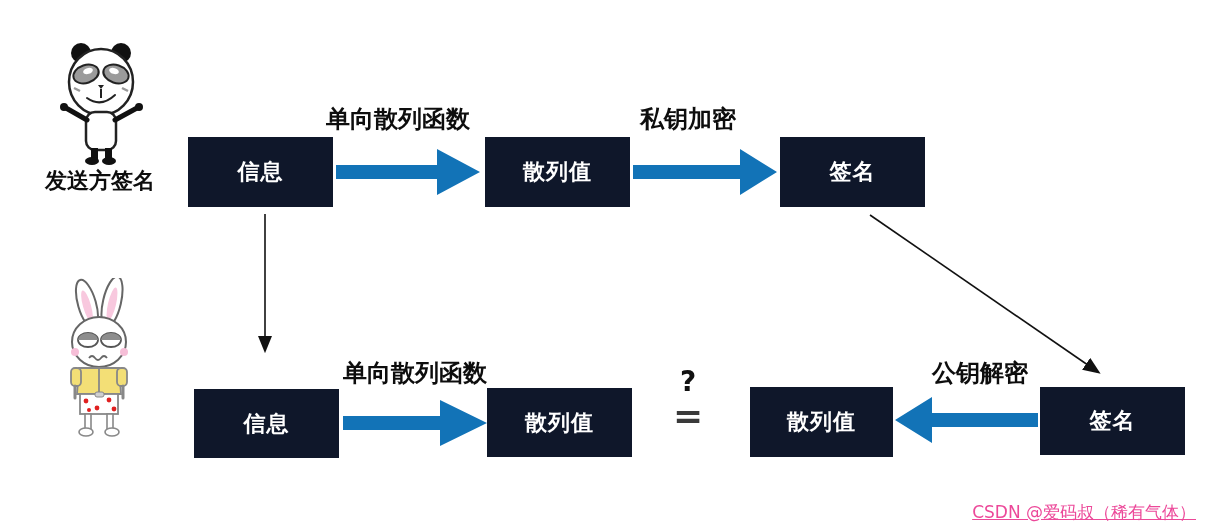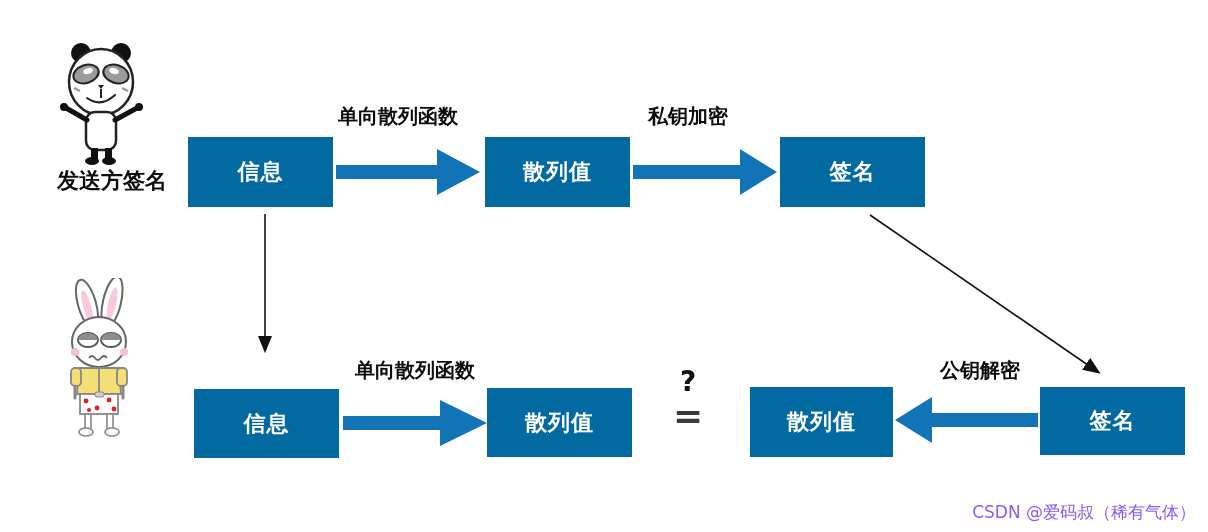--- a/index.html
+++ b/index.html
@@ -2,39 +2,39 @@
 <html><head>
 <meta charset="utf-8">
 <style>
   html,body{margin:0;padding:0;background:#ffffff;}
   .canvas{
     position:relative;width:1208px;height:532px;background:#ffffff;overflow:hidden;
     font-family:"DejaVu Sans","Liberation Sans",sans-serif;
   }
   .node{
     position:absolute;display:flex;align-items:center;justify-content:center;
-    background:#0369a1;color:#ffffff;font-weight:bold;font-size:22px;
+    background:#0f172a;color:#ffffff;font-weight:bold;font-size:22px;
     letter-spacing:1px;
   }
   .flow-label{
     position:absolute;transform:translateX(-50%);
-    color:#0d0d0d;font-weight:bold;font-size:20px;white-space:nowrap;
+    color:#0d0d0d;font-weight:bold;font-size:24px;white-space:nowrap;
   }
   .actor-label{
     position:absolute;transform:translateX(-50%);
     color:#0d0d0d;font-weight:bold;font-size:22px;white-space:nowrap;
   }
   .svg-layer{position:absolute;left:0;top:0;pointer-events:none;}
   .illustration{position:absolute;}
   .compare{position:absolute;text-align:center;line-height:1;}
   .compare .q{font-size:28px;font-weight:bold;color:#111111;display:block;}
   .compare .eq{font-size:36px;font-weight:bold;color:#3a3a3a;display:block;margin-top:2px;letter-spacing:0;}
   .watermark{
     position:absolute;right:12px;bottom:8px;
-    color:#8b5cf6;font-size:17px;white-space:nowrap;
+    color:#ec4899;font-size:17px;white-space:nowrap;text-decoration:underline;
   }
 </style>
 </head>
 <body>
 
 <div class="canvas">
 
   <svg class="illustration" style="left:57px;top:40px;" width="90" height="126" viewBox="0 0 90 126">
     <circle cx="24" cy="13" r="10" fill="#111"></circle>
     <circle cx="64" cy="13" r="10" fill="#111"></circle>
@@ -84,21 +84,21 @@
     <circle cx="42" cy="130" r="2.4" fill="#e02020"></circle>
     <circle cx="54" cy="122" r="2.4" fill="#e02020"></circle>
     <circle cx="59" cy="131" r="2.4" fill="#e02020"></circle>
     <circle cx="34" cy="132" r="2" fill="#e02020"></circle>
     <rect x="30" y="136" width="6" height="16" fill="#fff" stroke="#888" stroke-width="1.6"></rect>
     <rect x="52" y="136" width="6" height="16" fill="#fff" stroke="#888" stroke-width="1.6"></rect>
     <ellipse cx="31" cy="154" rx="7" ry="4" fill="#fff" stroke="#888" stroke-width="1.6"></ellipse>
     <ellipse cx="57" cy="154" rx="7" ry="4" fill="#fff" stroke="#888" stroke-width="1.6"></ellipse>
   </svg>
 
-  <div class="actor-label" style="left:112px;top:166px;">发送方签名</div>
+  <div class="actor-label" style="left:100px;top:166px;">发送方签名</div>
 
   <div class="node" style="left:188px;top:137px;width:145px;height:70px;">
     <span>信息</span>
   </div>
   <div class="node" style="left:485px;top:137px;width:145px;height:70px;">
     <span>散列值</span>
   </div>
   <div class="node" style="left:780px;top:137px;width:145px;height:70px;">
     <span>签名</span>
   </div>

